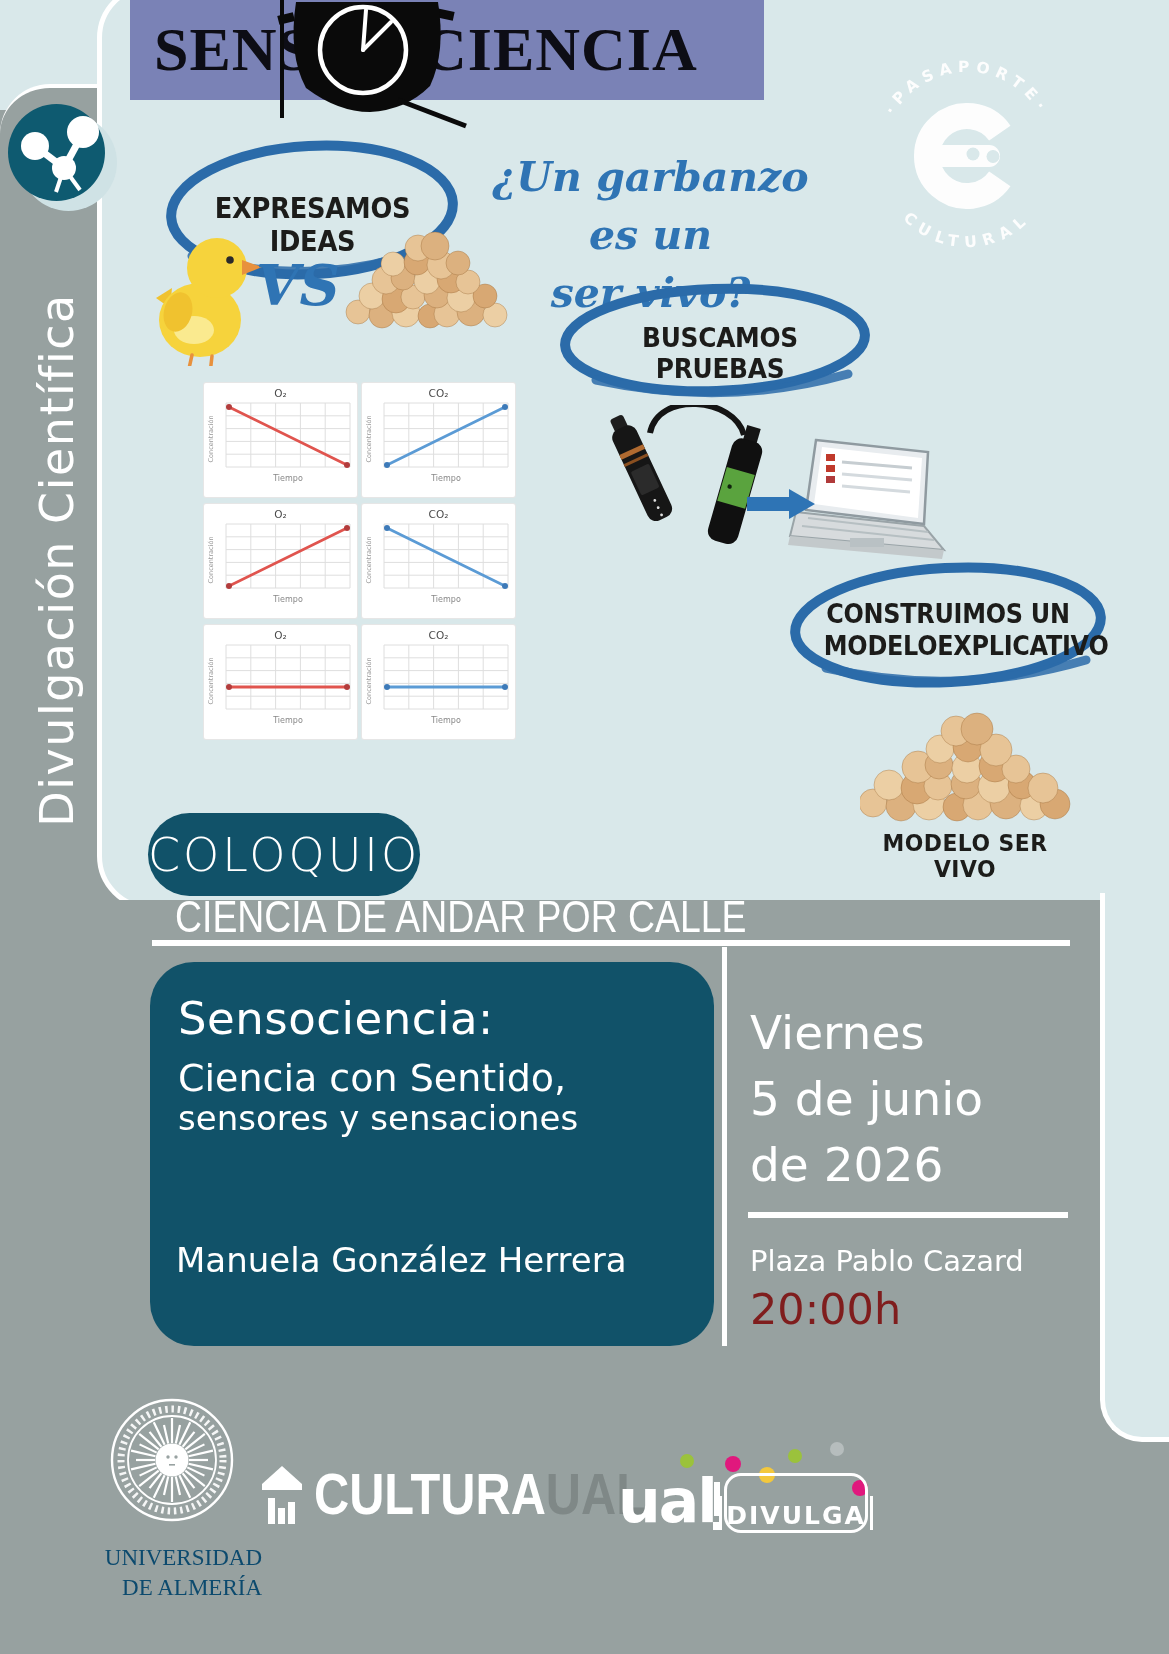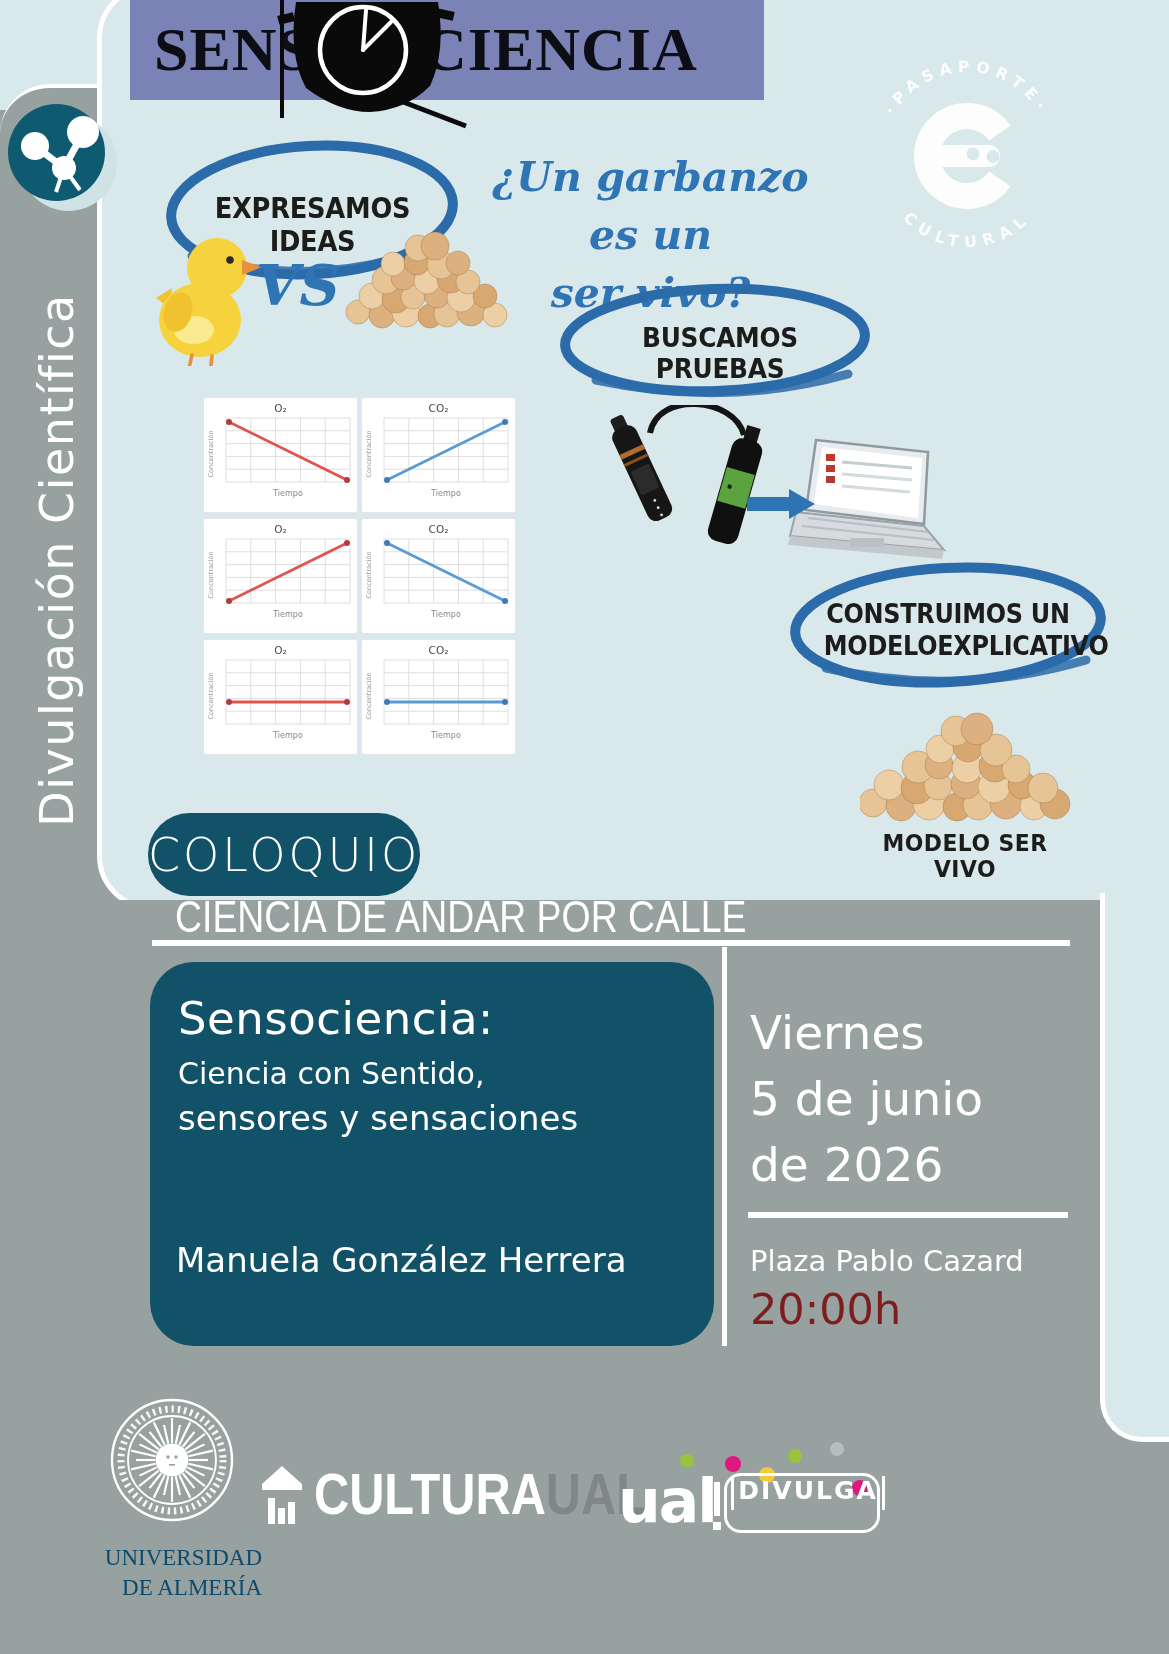--- a/index.html
+++ b/index.html
@@ -39,21 +39,21 @@
   .passport{left:856px;top:42px;z-index:5;opacity:.95;}
 
   
   .bubble-svg{z-index:5;overflow:visible;}
   .bubble-text{position:absolute;color:#1c1c1a;font-weight:bold;text-align:center;
                z-index:6;transform:scaleX(.92);letter-spacing:-.3px;}
   .script{color:#2f74b4;font-family:"DejaVu Serif",serif;font-style:italic;
           font-weight:bold;z-index:5;text-align:center;}
 
   
-  .charts-grid{left:204px;top:398px;display:grid;grid-template-columns:153px 153px;
+  .charts-grid{left:204px;top:383px;display:grid;grid-template-columns:153px 153px;
                grid-gap:7px 5px;z-index:5;}
   .chart-card{width:153px;height:114px;background:#fff;box-shadow:0 0 0 1px #e6e6e6;
               border-radius:2px;}
   .chart-title{text-align:center;font-size:10.5px;color:#4a4a4a;padding-top:4px;height:14px;}
 
   
   .arrow{left:747px;top:489px;width:68px;height:30px;z-index:6;display:flex;align-items:center;}
   .arrow .bar{width:42px;height:14px;background:#2e74b5;}
   .arrow .head{width:0;height:0;border-top:15px solid transparent;
                border-bottom:15px solid transparent;border-left:26px solid #2e74b5;}
@@ -67,21 +67,21 @@
          justify-content:center;z-index:5;font-weight:200;margin-top:44px;}
 
   
   .series-title{left:175px;top:892px;color:#fff;font-family:"Liberation Sans",sans-serif;
                 font-size:44px;transform:scaleX(.85);transform-origin:left;z-index:5;}
   .hr1{left:152px;top:940px;width:918px;height:6px;background:#fff;z-index:4;}
   .vdiv{left:722px;top:947px;width:5px;height:399px;background:#fff;z-index:4;}
   .event-box{left:150px;top:962px;width:552px;height:384px;background:#115269;
              border-radius:44px;z-index:5;color:#fff;padding-left:12px;}
   .event-title{position:absolute;left:28px;top:30px;font-size:45px;letter-spacing:.5px;}
-  .event-sub1{position:absolute;left:28px;top:94px;font-size:30px;}
+  .event-sub1{position:absolute;left:28px;top:94px;font-size:38px;}
   .event-sub2{position:absolute;left:28px;top:136px;font-size:34px;}
   .event-speaker{position:absolute;left:26px;top:278px;font-size:34px;}
   .schedule{left:750px;top:1000px;width:340px;color:#fff;font-size:47px;line-height:66px;z-index:5;}
   .hr2{left:748px;top:1212px;width:320px;height:6px;background:#fff;z-index:5;}
   .place{left:750px;top:1244px;color:#fff;font-size:29px;z-index:5;}
   .time{left:750px;top:1284px;color:#7f1d1d;font-size:43px;z-index:5;}
 
   
   .seal{left:110px;top:1398px;z-index:5;}
   .univ-text{left:82px;top:1543px;width:180px;text-align:right;color:#0c4a6e;z-index:5;
@@ -90,22 +90,22 @@
   .cultura-text{font-family:"Liberation Sans",sans-serif;font-weight:bold;font-size:58px;
                 line-height:64px;transform:scaleX(.84);transform-origin:left;letter-spacing:0;}
   .cultura-text .w1{color:#fff;}
   .cultura-text .w2{color:#7f8887;}
   .divulga{left:612px;top:1438px;width:280px;height:100px;z-index:5;}
   .ual-word{position:absolute;left:6px;top:28px;color:#fff;font-size:60px;font-weight:bold;
             letter-spacing:-2px;}
   .ual-bar{position:absolute;left:102px;top:44px;width:6px;height:34px;background:#fff;}
   .ual-dot{position:absolute;left:101px;top:84px;width:8px;height:8px;background:#fff;}
   .bubble-box{position:absolute;left:112px;top:35px;width:138px;height:54px;
-              border:3px solid #fff;border-radius:17px;display:flex;align-items:flex-start;
-              justify-content:center;padding-left:12px;}
+              border:3px solid #fff;border-radius:17px;display:flex;align-items:flex-end;
+              justify-content:center;}
   .bubble-box .br{width:5px;height:28px;}
   .br-l{border-left:3px solid #fff;border-top:3px solid #fff;border-bottom:3px solid #fff;margin-right:4px;}
   .br-r{border-right:3px solid #fff;border-top:3px solid #fff;border-bottom:3px solid #fff;margin-left:4px;}
   .bubble-box span{color:#fff;font-weight:bold;font-size:25px;letter-spacing:2px;}
   .dot{position:absolute;border-radius:50%;}
 </style>
 </head>
 <body>
 
 <div class="page">

